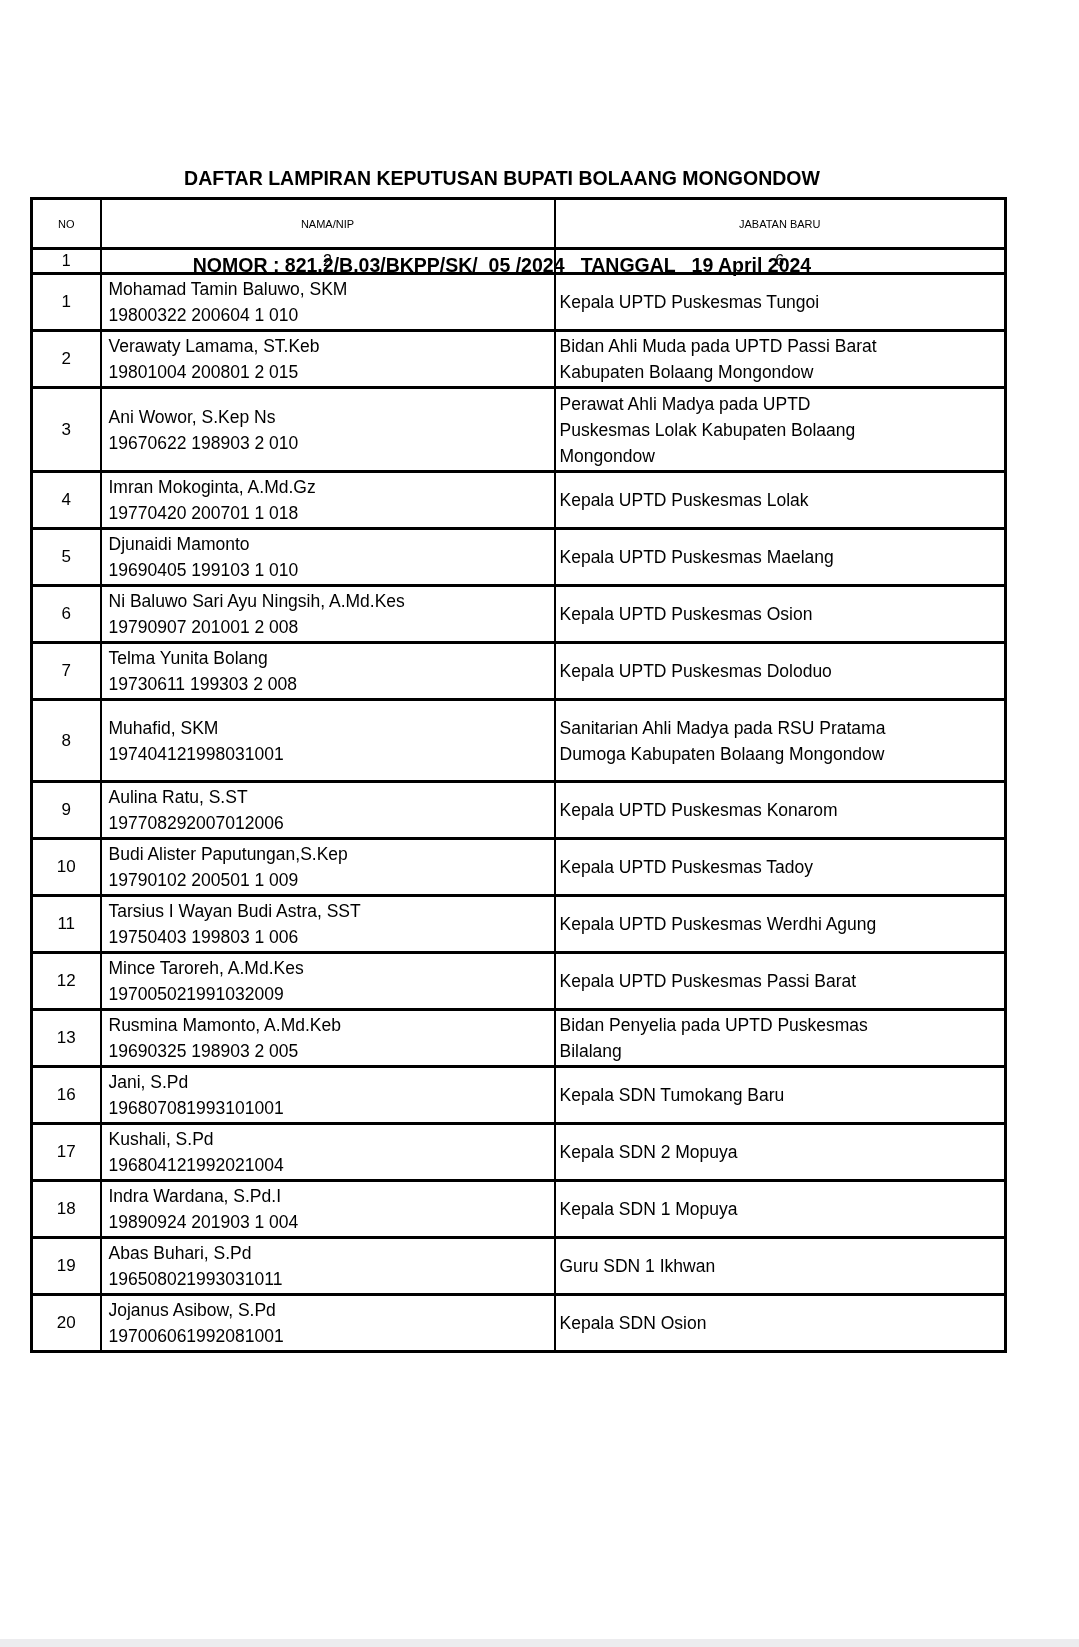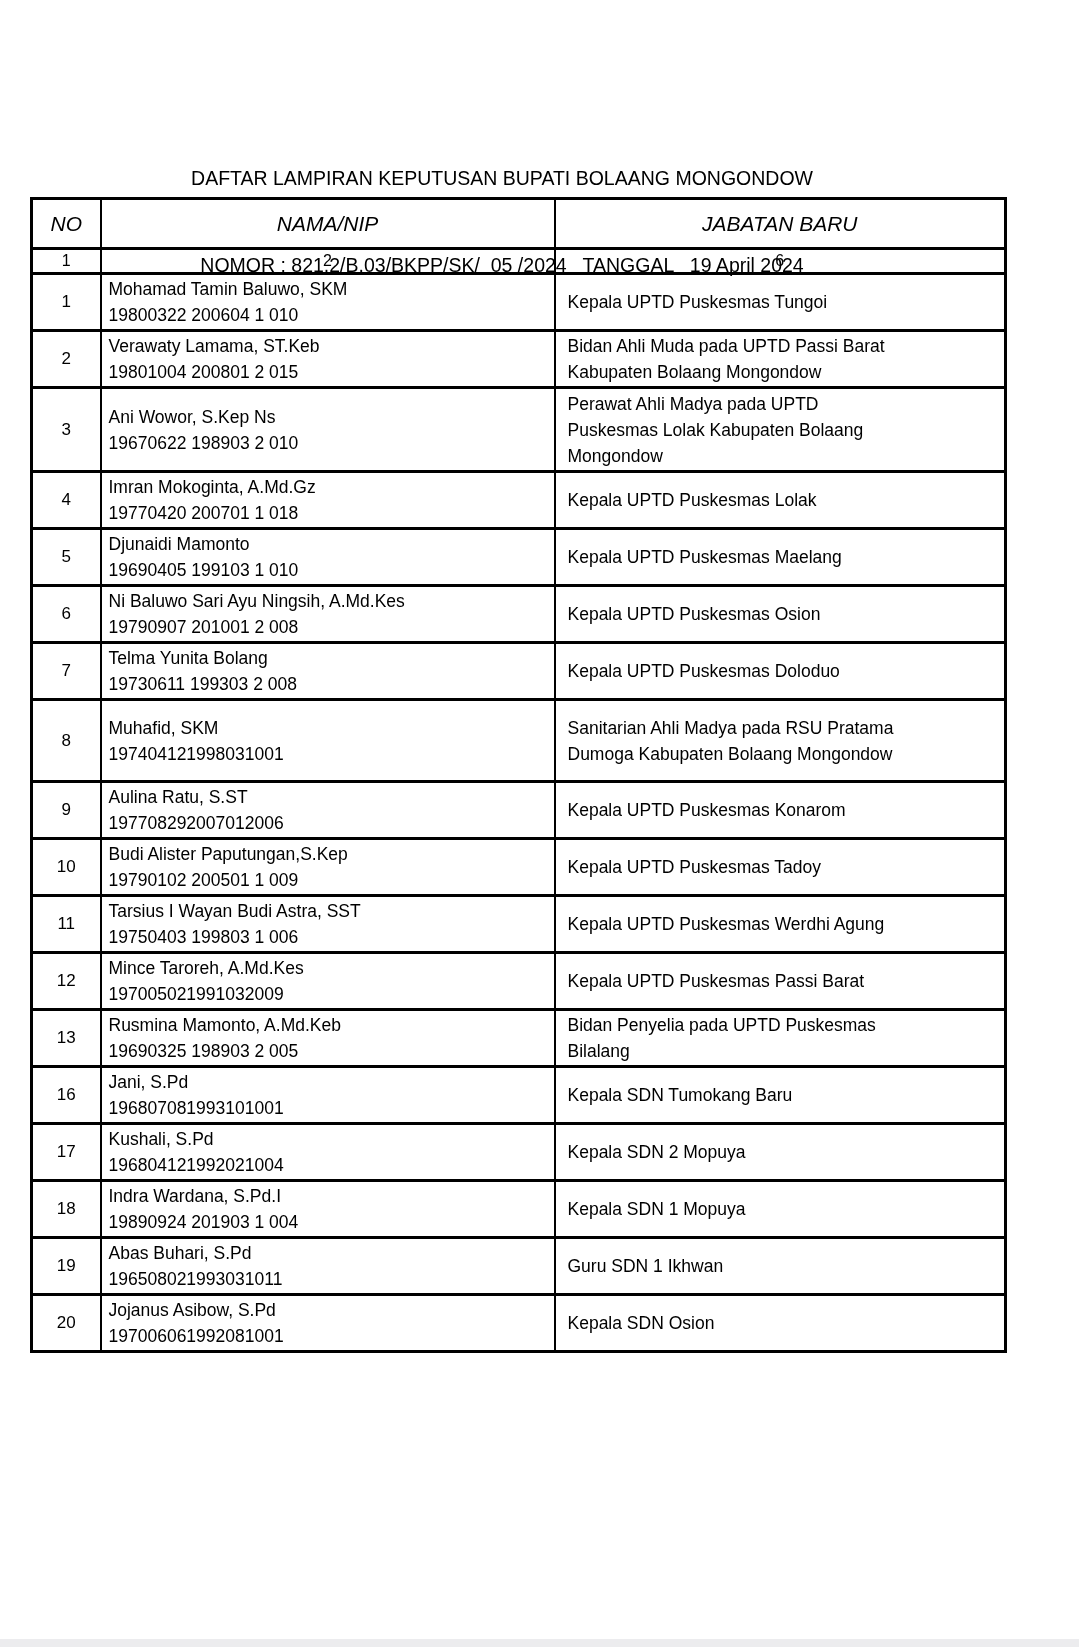--- a/index.html
+++ b/index.html
@@ -5,53 +5,53 @@
   * { margin: 0; padding: 0; box-sizing: border-box; }
   html, body { background: #ffffff; }
   body {
     width: 1079px; height: 1647px;
     position: relative; overflow: hidden;
     font-family: "Liberation Sans", sans-serif;
     color: #000;
   }
   .title-block {
     position: absolute; left: 30px; top: 106px; width: 944px;
-    text-align: center; font-weight: normal;
+    text-align: center; font-weight: bold;
     font-size: 19.5px; line-height: 29px;
     white-space: pre-wrap;
   }
   table.main-table {
     position: absolute; left: 30px; top: 197px;
     width: 974px; table-layout: fixed;
     border-collapse: collapse;
     border: 3px solid #000;
   }
   col.col-no  { width: 69px; }
   col.col-nama{ width: 454px; }
   col.col-jab { width: 451px; }
   th, td {
     border: 2px solid #000;
     border-top-width: 3px; border-bottom-width: 3px;
     vertical-align: middle;
   }
   thead tr.header-row { height: 50px; }
   thead tr.header-row th {
-    font-weight: normal; font-size: 21px; text-align: center; font-style: italic;
+    font-weight: normal; font-size: 11px; text-align: center;
   }
   thead tr.numbers-row { height: 25px; }
   thead tr.numbers-row th {
     font-weight: normal; font-size: 16px; text-align: center;
     border-top-width: 2px;
   }
   tbody tr { height: 55px; }
   tbody tr:nth-child(3) { height: 84px; }
   tbody tr:nth-child(8) { height: 82px; }
   td.c-no { text-align: center; font-size: 17px; }
   td.c-nama { padding: 1px 12px 1px 7px; }
-  td.c-jab  { padding: 1px 4px 1px 12px; }
+  td.c-jab  { padding: 1px 4px 1px 4px; }
   .name, .nip, .jab-text {
     font-size: 17.5px; line-height: 26px; white-space: pre-wrap;
   }
   .jab-text { max-width: 342px; }
   .bottom-strip {
     position: absolute; left: 0; bottom: 0;
     width: 100%; height: 8px; background: #ececee;
   }
 </style>
 </head>

